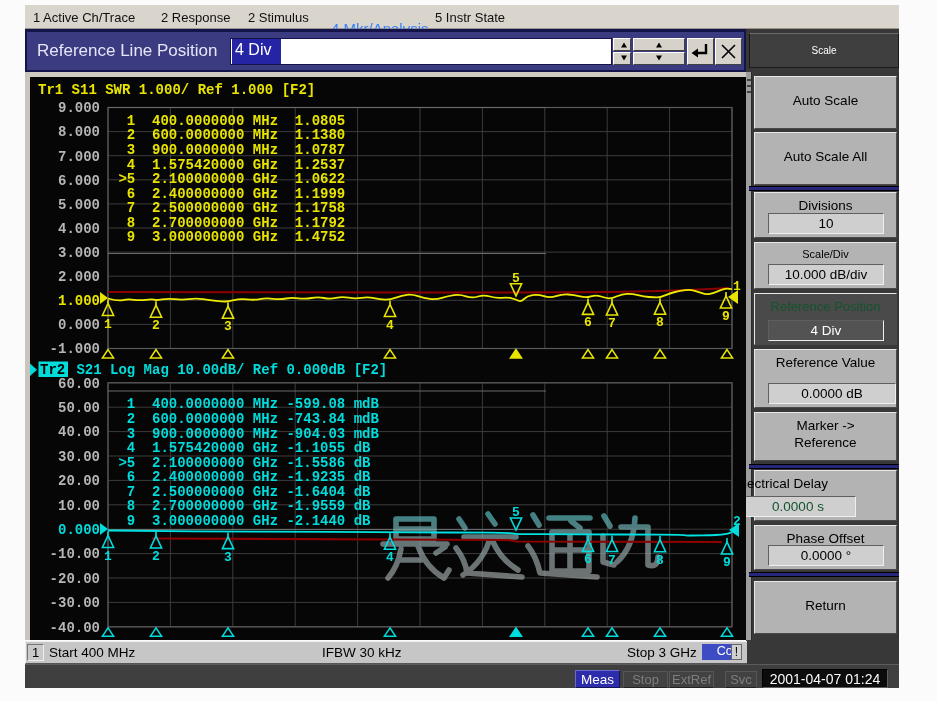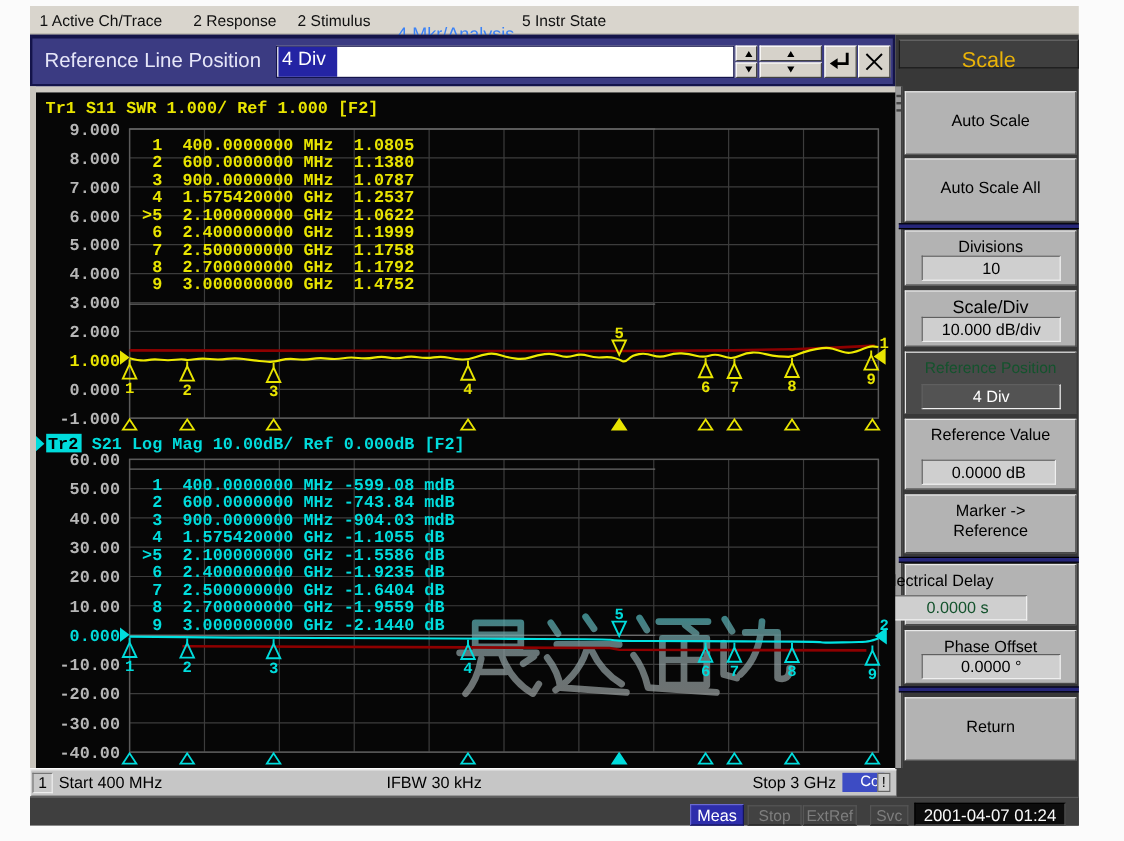--- a/index.html
+++ b/index.html
@@ -31,42 +31,42 @@
 <svg class="abs" style="left:687px;top:38px" width="27" height="27">
  <path d="M19 6 V15 H9" stroke="#000" stroke-width="2.4" fill="none"></path>
  <path d="M11 10.5 L11 19.5 L4.5 15 Z" fill="#000"></path>
 </svg>
 <div class="spin" style="left:715px;top:38px;width:27px;height:27px"></div>
 <svg class="abs" style="left:715px;top:38px" width="27" height="27">
  <path d="M7 7 L20 20 M20 7 L7 20" stroke="#000" stroke-width="1.6"></path>
 </svg>
 
 <div class="abs" style="left:746px;top:29px;width:153px;height:659px;background:#383838"></div>
-<div class="abs" style="left:749px;top:33px;width:150px;height:24px;background:#3f3f3f;border:1px solid #191919;border-top-color:#6a6a6a;color:#eab308;font-size:18px;text-align:center;line-height:33px">Scale</div>
+<div class="abs" style="left:749px;top:33px;width:150px;height:35px;background:#3f3f3f;border:1px solid #191919;border-top-color:#6a6a6a;color:#ffffff;font-size:10px;text-align:center;line-height:33px">Scale</div>
 <div class="abs" style="left:746px;top:72px;width:6px;height:568px;background:#9d9d9d;border-right:1px solid #2a2a2a"></div>
 <div class="abs" style="left:747px;top:79px;width:4px;height:2px;background:#444"></div>
 <div class="abs" style="left:747px;top:85px;width:4px;height:2px;background:#444"></div>
 <div class="abs" style="left:747px;top:91px;width:4px;height:2px;background:#444"></div>
 <div class="abs btn3d" style="left:754px;top:76px;width:143px;height:53px;background:#b3b3b3"></div>
 <div class="abs" style="left:754px;top:93px;width:143px;text-align:center;font-size:13.5px;color:#000">Auto Scale</div>
 <div class="abs btn3d" style="left:754px;top:132px;width:143px;height:53px;background:#b3b3b3"></div>
 <div class="abs" style="left:754px;top:149px;width:143px;text-align:center;font-size:13.5px;color:#000">Auto Scale All</div>
 <div class="abs" style="left:749px;top:186px;width:150px;height:5px;background:#26267a;border-top:1px solid #000;border-bottom:1px solid #000"></div>
 <div class="abs btn3d" style="left:754px;top:192px;width:143px;height:46px;background:#b3b3b3"></div>
 <div class="abs" style="left:754px;top:198px;width:143px;text-align:center;font-size:13.5px;color:#000">Divisions</div>
 <div class="abs vbox" style="left:768px;top:213px;width:116px;height:21px;background:#cfcfcf;font-size:13.5px;line-height:19px;color:#000">10</div>
 <div class="abs btn3d" style="left:754px;top:242px;width:143px;height:47px;background:#b3b3b3"></div>
-<div class="abs" style="left:754px;top:248px;width:143px;text-align:center;font-size:15px;color:#000">Scale/Div</div>
+<div class="abs" style="left:754px;top:248px;width:143px;text-align:center;font-size:11px;color:#000">Scale/Div</div>
 <div class="abs vbox" style="left:768px;top:264px;width:116px;height:21px;background:#cfcfcf;font-size:13.5px;line-height:19px;color:#000">10.000 dB/div</div>
 <div class="abs btn3d" style="left:754px;top:293px;width:143px;height:52px;background:#4a4a4a"></div>
 <div class="abs" style="left:754px;top:299px;width:143px;text-align:center;font-size:13px;color:#14532d">Reference Position</div>
 <div class="abs vbox" style="left:768px;top:320px;width:116px;height:21px;background:#535353;font-size:13.5px;line-height:19px;color:#fff">4 Div</div>
 <div class="abs btn3d" style="left:754px;top:349px;width:143px;height:59px;background:#b3b3b3"></div>
 <div class="abs" style="left:754px;top:355px;width:143px;text-align:center;font-size:13.5px;color:#000">Reference Value</div>
-<div class="abs vbox" style="left:768px;top:383px;width:112px;height:21px;background:#cfcfcf;font-size:13.5px;line-height:19px;color:#000">0.0000 dB</div>
+<div class="abs vbox" style="left:768px;top:383px;width:128px;height:21px;background:#cfcfcf;font-size:13.5px;line-height:19px;color:#000">0.0000 dB</div>
 <div class="abs btn3d" style="left:754px;top:412px;width:143px;height:49px;background:#b3b3b3"></div>
 <div class="abs" style="left:754px;top:418px;width:143px;text-align:center;font-size:13.5px;color:#000">Marker -&gt;</div>
 <div class="abs" style="left:754px;top:435px;width:143px;text-align:center;font-size:13.5px;color:#000">Reference</div>
 <div class="abs" style="left:749px;top:464px;width:150px;height:5px;background:#26267a;border-top:1px solid #000;border-bottom:1px solid #000"></div>
 <div class="abs btn3d" style="left:754px;top:470px;width:143px;height:51px;background:#b3b3b3"></div>
 <div class="abs" style="left:710px;top:476px;width:143px;text-align:center;font-size:13.5px;color:#000">Electrical Delay</div>
 <div class="abs vbox" style="left:740px;top:496px;width:116px;height:21px;background:#cfcfcf;font-size:13.5px;line-height:19px;color:#14532d">0.0000 s</div>
 <div class="abs btn3d" style="left:754px;top:525px;width:143px;height:45px;background:#b3b3b3"></div>
 <div class="abs" style="left:754px;top:531px;width:143px;text-align:center;font-size:13.5px;color:#000">Phase Offset</div>
 <div class="abs vbox" style="left:768px;top:545px;width:116px;height:21px;background:#cfcfcf;font-size:13.5px;line-height:19px;color:#000">0.0000 °</div>

